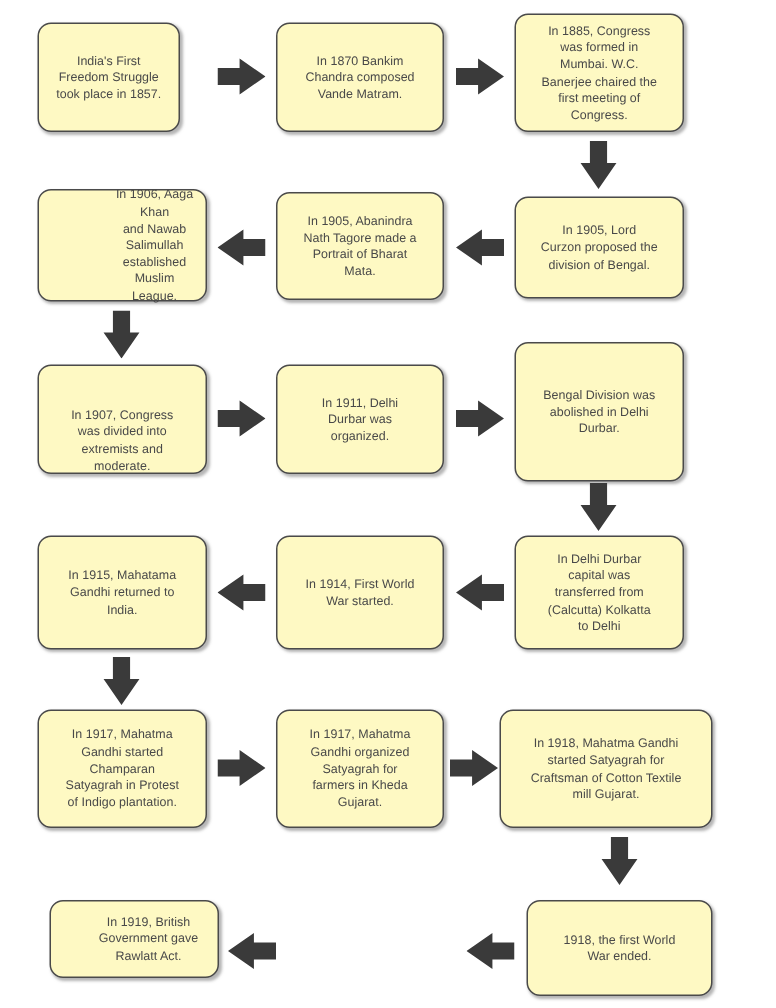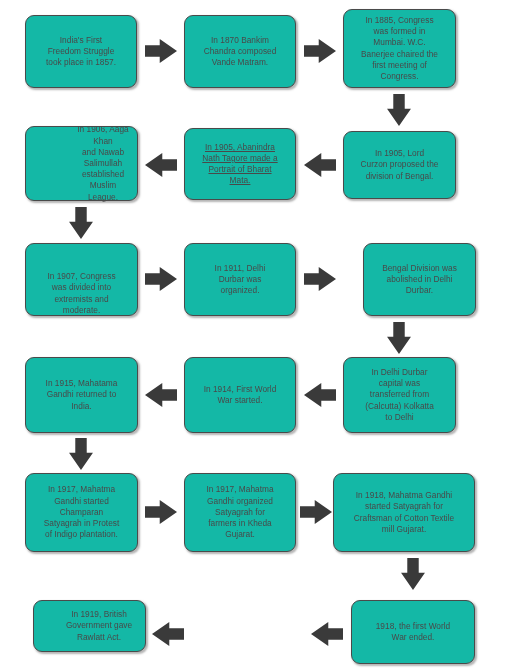--- a/index.html
+++ b/index.html
@@ -21,21 +21,21 @@
     left: 0;
     top: 0;
     width: 517px;
     height: 672px;
   }
 
   
   .node {
     position: absolute;
     box-sizing: border-box;
-    background: #14b8a6;
+    background: #fef9c3;
     border: 1.3px solid #4a4a4a;
     border-radius: 9px;
     box-shadow: 1.5px 1.5px 2px rgba(120,120,120,0.55);
     display: flex;
     align-items: center;
     justify-content: center;
     text-align: center;
     padding: 3px 5px;
   }
   .node .txt {
@@ -53,21 +53,21 @@
     position: absolute;
   }
   .arrow svg { display: block; }
 
   
 </style>
 </head>
 <body>
 
 <div id="flow">
-    <div class="node" style="left: 25px; top: 15px; width: 112px; height: 73px; border-color: rgb(74, 74, 74);">
+    <div class="node" style="left: 25px; top: 15px; width: 95px; height: 73px; border-color: rgb(74, 74, 74);">
       <span class="txt" style="color: rgb(73, 73, 73);">India's First
 Freedom Struggle
 took place in 1857.</span>
     </div>
     <div class="node" style="left: 184px; top: 15px; width: 112px; height: 73px; border-color: rgb(74, 74, 74);">
       <span class="txt" style="color: rgb(73, 73, 73);">In 1870 Bankim
 Chandra composed
 Vande Matram.</span>
     </div>
     <div class="node" style="left: 343px; top: 9px; width: 113px; height: 79px; border-color: rgb(74, 74, 74);">
@@ -77,21 +77,21 @@
 Banerjee chaired the
 first meeting of
 Congress.</span>
     </div>
     <div class="node" style="left: 343px; top: 131px; width: 113px; height: 68px; border-color: rgb(74, 74, 74);">
       <span class="txt" style="color: rgb(73, 73, 73);">In 1905, Lord
 Curzon proposed the
 division of Bengal.</span>
     </div>
     <div class="node" style="left: 184px; top: 128px; width: 112px; height: 72px; border-color: rgb(74, 74, 74);">
-      <span class="txt" style="color: rgb(73, 73, 73); text-decoration: underline;">In 1905, Abanindra
+      <span class="txt" style="color: rgb(73, 73, 73);">In 1905, Abanindra
 Nath Tagore made a
 Portrait of Bharat
 Mata.</span>
     </div>
     <div class="node" style="left: 25px; top: 126px; width: 113px; height: 75px; border-color: rgb(74, 74, 74); padding-left: 48px;">
       <span class="txt" style="color: rgb(73, 73, 73);">In 1906, Aaga Khan
 and Nawab
 Salimullah
 established Muslim
 League.</span>
@@ -100,21 +100,21 @@
       <span class="txt" style="color: rgb(73, 73, 73); margin-top: 28px;">In 1907, Congress
 was divided into
 extremists and
 moderate.</span>
     </div>
     <div class="node" style="left: 184px; top: 243px; width: 112px; height: 73px; border-color: rgb(74, 74, 74);">
       <span class="txt" style="color: rgb(73, 73, 73);">In 1911, Delhi
 Durbar was
 organized.</span>
     </div>
-    <div class="node" style="left: 343px; top: 243px; width: 113px; height: 73px; border-color: rgb(74, 74, 74); margin-left: 20px;">
+    <div class="node" style="left: 343px; top: 228px; width: 113px; height: 93px; border-color: rgb(74, 74, 74);">
       <span class="txt" style="color: rgb(73, 73, 73);">Bengal Division was
 abolished in Delhi
 Durbar.</span>
     </div>
     <div class="node" style="left: 343px; top: 357px; width: 113px; height: 76px; border-color: rgb(74, 74, 74);">
       <span class="txt" style="color: rgb(73, 73, 73);">In Delhi Durbar
 capital was
 transferred from
 (Calcutta) Kolkatta
 to Delhi</span>

